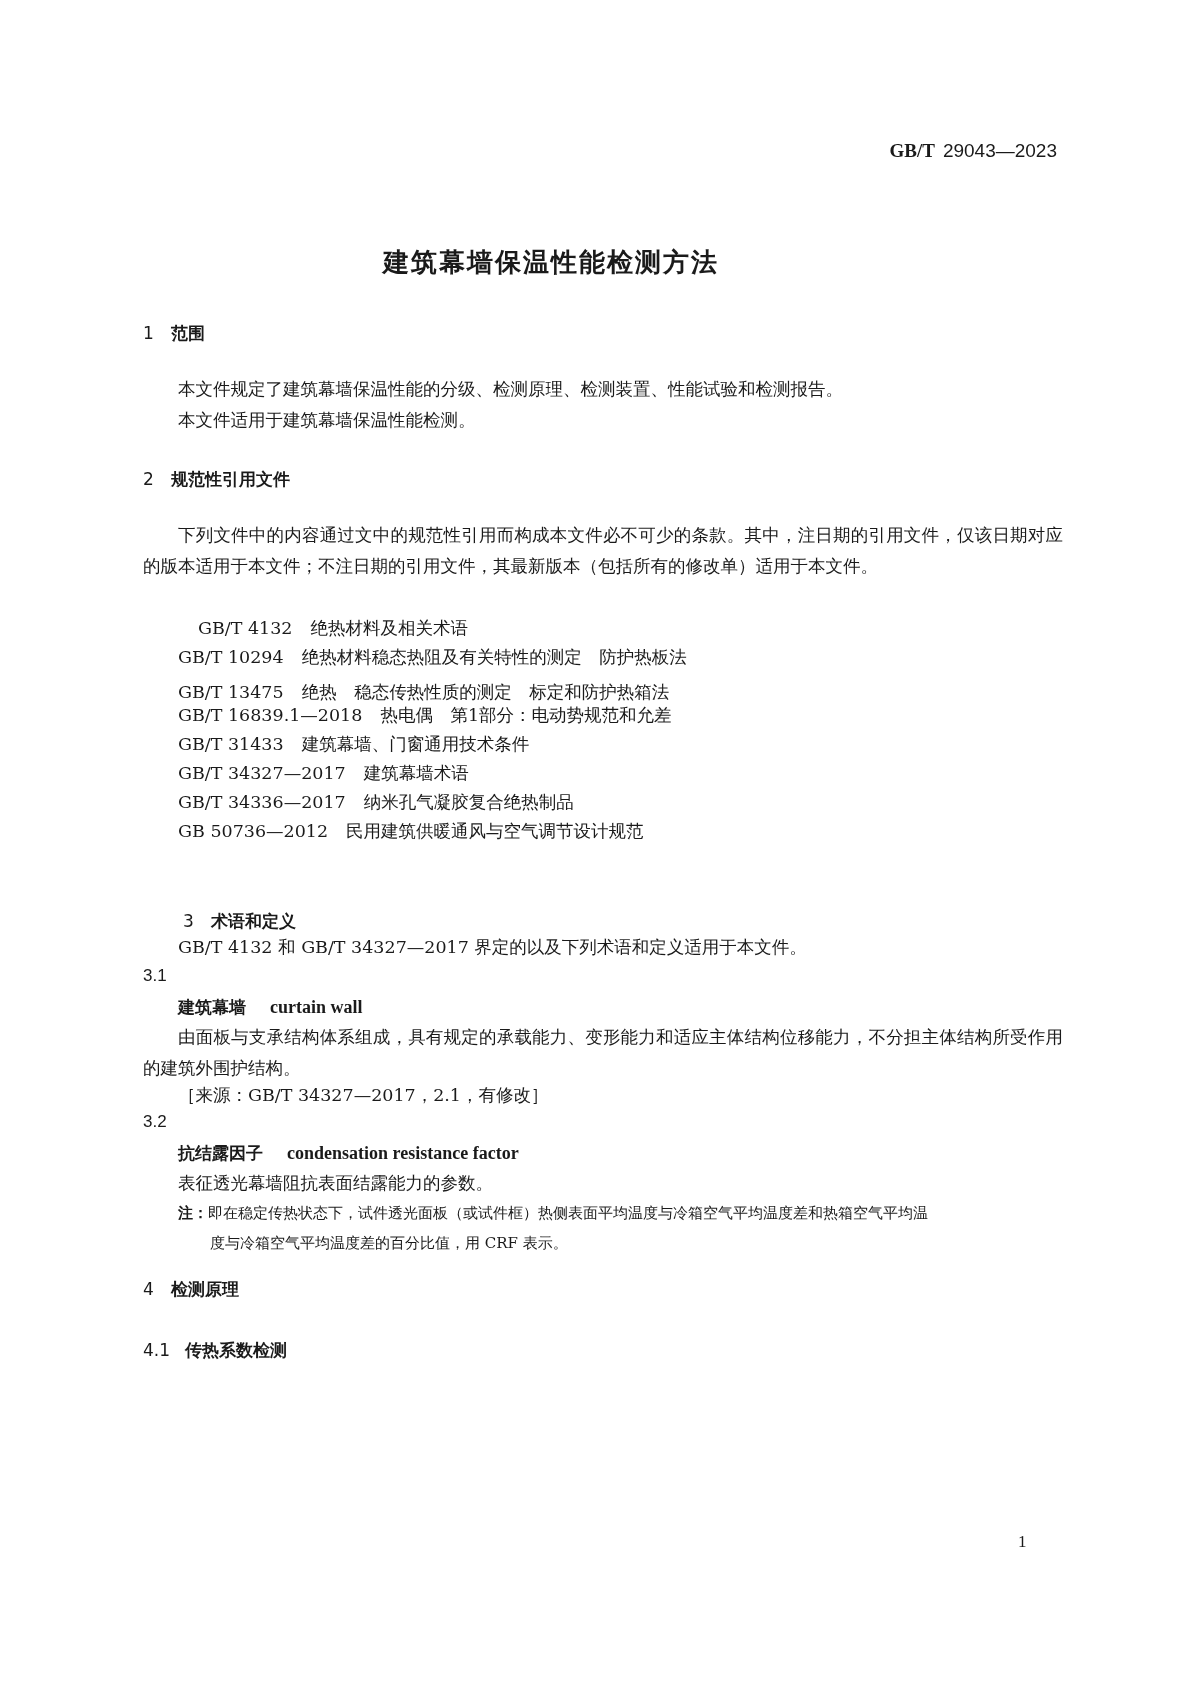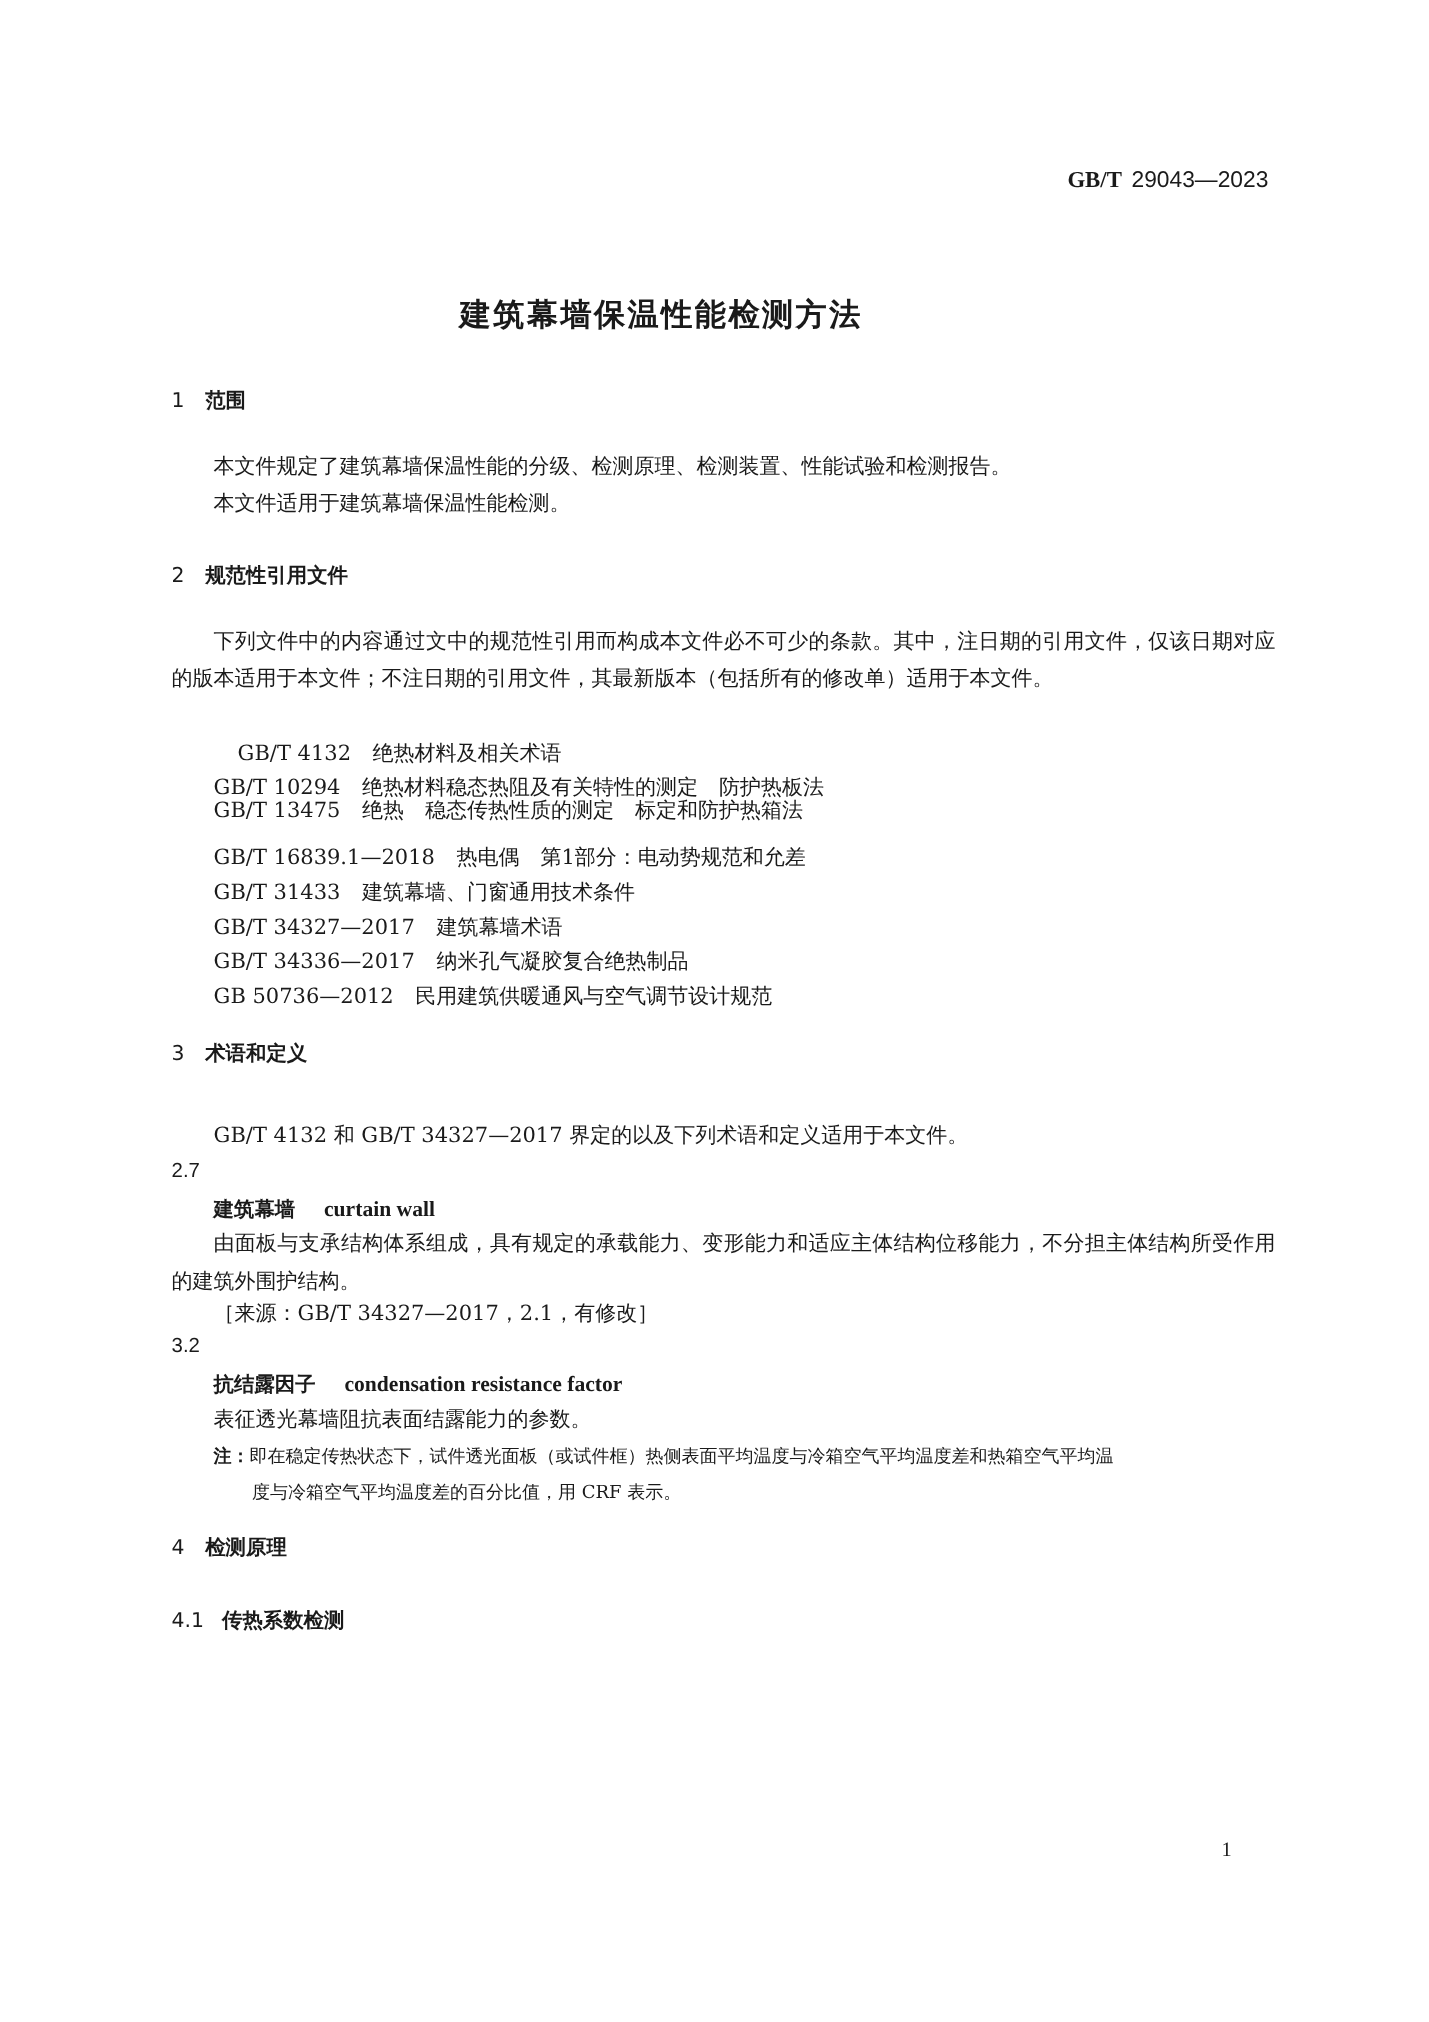--- a/index.html
+++ b/index.html
@@ -44,33 +44,33 @@
   <div class="line body-text" style="top:374px;">本文件规定了建筑幕墙保温性能的分级、检测原理、检测装置、性能试验和检测报告。</div>
   <div class="line body-text" style="top:405px;">本文件适用于建筑幕墙保温性能检测。</div>
 
   <div class="h" style="top:468px;">
     <span class="n">2</span><span>规范性引用文件</span>
   </div>
   <div class="para body-text" style="top:520px;">下列文件中的内容通过文中的规范性引用而构成本文件必不可少的条款。其中，注日期的引用文件，仅该日期对应的版本适用于本文件；不注日期的引用文件，其最新版本（包括所有的修改单）适用于本文件。</div>
 
   <div class="line body-text ref" style="top:613px;margin-left:20px;"><span class="code">GB/T 4132</span><span>绝热材料及相关术语</span></div>
   <div class="line body-text ref" style="top:642px;"><span class="code">GB/T 10294</span><span>绝热材料稳态热阻及有关特性的测定　防护热板法</span></div>
-  <div class="line body-text ref" style="top:661px;"><span class="code">GB/T 13475</span><span>绝热　稳态传热性质的测定　标定和防护热箱法</span></div>
+  <div class="line body-text ref" style="top:677px;"><span class="code">GB/T 13475</span><span>绝热　稳态传热性质的测定　标定和防护热箱法</span></div>
   <div class="line body-text ref" style="top:700px;"><span class="code">GB/T 16839.1—2018</span><span>热电偶　第1部分：电动势规范和允差</span></div>
   <div class="line body-text ref" style="top:729px;"><span class="code">GB/T 31433</span><span>建筑幕墙、门窗通用技术条件</span></div>
   <div class="line body-text ref" style="top:758px;"><span class="code">GB/T 34327—2017</span><span>建筑幕墙术语</span></div>
   <div class="line body-text ref" style="top:787px;"><span class="code">GB/T 34336—2017</span><span>纳米孔气凝胶复合绝热制品</span></div>
   <div class="line body-text ref" style="top:816px;"><span class="code">GB 50736—2012</span><span>民用建筑供暖通风与空气调节设计规范</span></div>
 
-  <div class="h" style="top:866px;">
+  <div class="h" style="top:910px;margin-left:40px;">
     <span class="n">3</span><span>术语和定义</span>
   </div>
   <div class="line body-text" style="top:932px;">GB/T 4132 和 GB/T 34327—2017 界定的以及下列术语和定义适用于本文件。</div>
 
-  <div class="termno" style="top:966px;">2.7</div>
+  <div class="termno" style="top:966px;">3.1</div>
   <div class="term" style="top:996px;">
     <span>建筑幕墙</span><span class="en">curtain wall</span>
   </div>
   <div class="para body-text" style="top:1022px;">由面板与支承结构体系组成，具有规定的承载能力、变形能力和适应主体结构位移能力，不分担主体结构所受作用的建筑外围护结构。</div>
   <div class="line body-text" style="top:1080px;">［来源：GB/T 34327—2017，2.1，有修改］</div>
 
   <div class="termno" style="top:1112px;">3.2</div>
   <div class="term" style="top:1142px;">
     <span>抗结露因子</span><span class="en">condensation resistance factor</span>
   </div>

